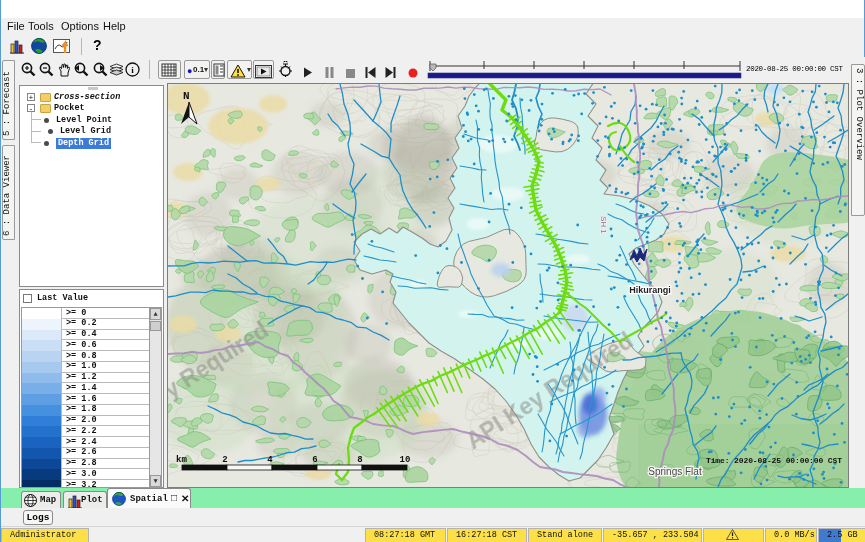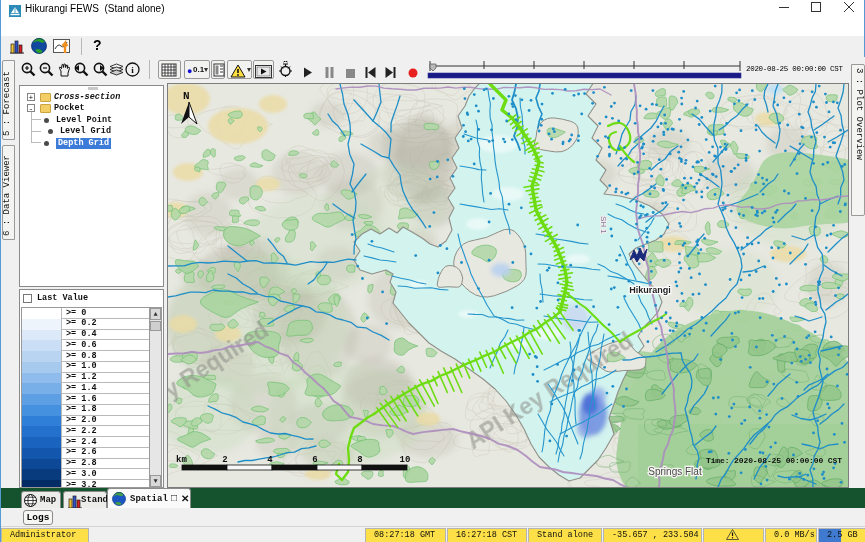--- a/index.html
+++ b/index.html
@@ -31,46 +31,34 @@
 #ltable{position:absolute;left:1px;top:17px;width:130px;height:181px;border:1px solid #999;border-right:none;overflow:hidden;}
 .lrow{position:relative;height:10.75px;border-bottom:1px solid #b9b9b9;}
 .lsw{position:absolute;left:0;top:0;width:40px;height:10.75px;border-right:1px solid #b9b9b9;}
 .llb{position:absolute;left:44px;top:-0.5px;font-weight:bold;}
 #lscroll{position:absolute;right:1px;top:17px;width:13px;height:181px;background:#e6e6e6;border:1px solid #999;}
 .sarr{position:absolute;left:0;width:11px;height:12px;background:#d9d9d9;border:1px solid #999;font-size:7px;text-align:center;line-height:11px;color:#333;}
 #mapbox{position:absolute;left:166px;top:83px;width:682px;height:405px;border:1px solid #7d7d7d;background:#e9eae3;}
 #righttabs{position:absolute;left:848px;top:57px;width:16px;height:431px;background:#f0f0f0;}
 #rtab{position:absolute;left:2px;top:7px;width:14px;height:152px;background:#f4f4f2;border:1px solid #9a9a9a;border-radius:0 2px 2px 0;}
 #rtab span{position:absolute;left:12px;top:3px;transform-origin:0 0;transform:rotate(90deg);white-space:nowrap;font-family:"Liberation Mono",monospace;font-size:9px;color:#111;}
-#tabrow{position:absolute;left:0;top:488px;width:865px;height:20px;background:#14532d;}
+#tabrow{position:absolute;left:0;top:488px;width:865px;height:20px;background:#86efac;}
 .btab{position:absolute;background:#ececea;border:1px solid #8a8a8a;border-bottom:none;border-radius:3px 3px 0 0;font-family:"Liberation Mono",monospace;font-size:9px;font-weight:bold;color:#111;}
 #logsrow{position:absolute;left:0;top:508px;width:865px;height:18px;background:#f0f0f0;}
 #logsbtn{position:absolute;left:22px;top:2px;width:30px;height:15px;background:#f6f6f4;border:1px solid #8a8a8a;border-radius:3px;font-family:"Liberation Mono",monospace;font-size:9.5px;font-weight:bold;text-align:center;line-height:14px;}
 #statusbar{position:absolute;left:0;top:526px;width:865px;height:16px;background:#f0f0f0;border-top:1px solid #d5d5d5;font-family:"Liberation Mono",monospace;font-size:8.5px;color:#111;}
 .scell{position:absolute;top:1px;height:20px;border:1px solid #b4b4b4;line-height:13px;padding-left:8px;white-space:nowrap;overflow:hidden;background:#fde047;}
 .tbtn{position:absolute;border:1px solid #9a9a9a;background:#f2f2f0;border-radius:2px;}
 </style></head><body>
 <div id="win">
-<div id="titlebar">
-      <div id="title-ico"><svg width="12" height="12" viewBox="0 0 12 12" style="">
-          <rect width="12" height="12" fill="#2a8ab8"></rect>
-          <path d="M2,8 L6,2 L10,8 Z" fill="#fff"></path>
-          <path d="M6,2 L6,8" stroke="#2a8ab8" stroke-width="0.8"></path>
-          <rect x="1.5" y="8.8" width="9" height="1.4" fill="#fff"></rect>
-        </svg></div>
-      <div id="title-txt">Hikurangi FEWS&nbsp; (Stand alone)</div>
-<div class="wbtn" style="left:768px;"><svg width="10" height="10">
-          <path d="M0,5.5 h10" stroke="#333" stroke-width="1"></path>
-        </svg></div>
-<div class="wbtn" style="left:800px;"><svg width="10" height="10">
-          <rect x="0.5" y="0.5" width="9" height="9" fill="none" stroke="#333" stroke-width="1"></rect>
-        </svg></div>
-<div class="wbtn" style="left:833px;"><svg width="10" height="10">
-          <path d="M0,0 L10,10 M10,0 L0,10" stroke="#333" stroke-width="1"></path>
-        </svg></div>
+<div id="menubar">
+      <span class="menu" style="left:6px;">File</span>
+      <span class="menu" style="left:27px;">Tools</span>
+      <span class="menu" style="left:60px;">Options</span>
+      <span class="menu" style="left:102px;">Help</span>
     </div>
 <div id="toolbar1">
       <span style="position:absolute;left:8px;top:3px;"><svg width="16" height="16" viewBox="0 0 16 16" style="">
           <path d="M1,14 L15,14" stroke="#222" stroke-width="1"></path>
           <rect x="2" y="5" width="3" height="9" fill="#f0c030" stroke="#222" stroke-width="0.7"></rect>
           <rect x="6" y="2" width="3" height="12" fill="#3050c8" stroke="#222" stroke-width="0.7"></rect>
           <rect x="10" y="6" width="3" height="8" fill="#d02020" stroke="#222" stroke-width="0.7"></rect>
         </svg></span>
       <span style="position:absolute;left:30px;top:2px;"><svg width="16" height="16" viewBox="0 0 16 16" style="">
           <circle cx="8" cy="8" r="7.5" fill="#1048a0"></circle>
@@ -1780,21 +1768,21 @@
           </svg></span>
         <span style="position:absolute;left:18px;top:3px;">Map</span>
       </div>
 <div class="btab" style="left:62px;top:3px;width:44px;height:17px;">
         <span style="position:absolute;left:3px;top:2px;"><svg width="16" height="16" viewBox="0 0 16 16" style="">
             <path d="M1,14 L15,14" stroke="#222" stroke-width="1"></path>
             <rect x="2" y="5" width="3" height="9" fill="#f0c030" stroke="#222" stroke-width="0.7"></rect>
             <rect x="6" y="2" width="3" height="12" fill="#3050c8" stroke="#222" stroke-width="0.7"></rect>
             <rect x="10" y="6" width="3" height="8" fill="#d02020" stroke="#222" stroke-width="0.7"></rect>
           </svg></span>
-        <span style="position:absolute;left:17px;top:3px;">Stand</span>
+        <span style="position:absolute;left:17px;top:3px;">Plot</span>
       </div>
 <div class="btab" style="left:106px;top:0px;width:84px;height:20px;background:#fafafa;">
         <span style="position:absolute;left:4px;top:3px;"><svg width="14" height="14" viewBox="0 0 14 14" style="">
             <circle cx="7" cy="7" r="6.5" fill="#1b55c0"></circle>
             <path d="M1.5,5 q2.5,-3 5.5,-1.5 q3,1.5 5,-1 q-2,-2.8 -5.5,-2.8 q-3.5,0 -5,5.3z" fill="#45a048"></path>
             <path d="M3,11 q3,-2 6,0 q1,0.8 0,1.8 q-4,1.2 -6,-1.8z" fill="#45a048"></path>
             <circle cx="7" cy="7" r="6.5" fill="none" stroke="#0c3a8c" stroke-width="0.7"></circle>
           </svg></span>
         <span style="position:absolute;left:22px;top:5px;">Spatial</span>
         <span style="position:absolute;left:63px;top:3px;font-family:Liberation Sans;font-size:10px;">□</span>

